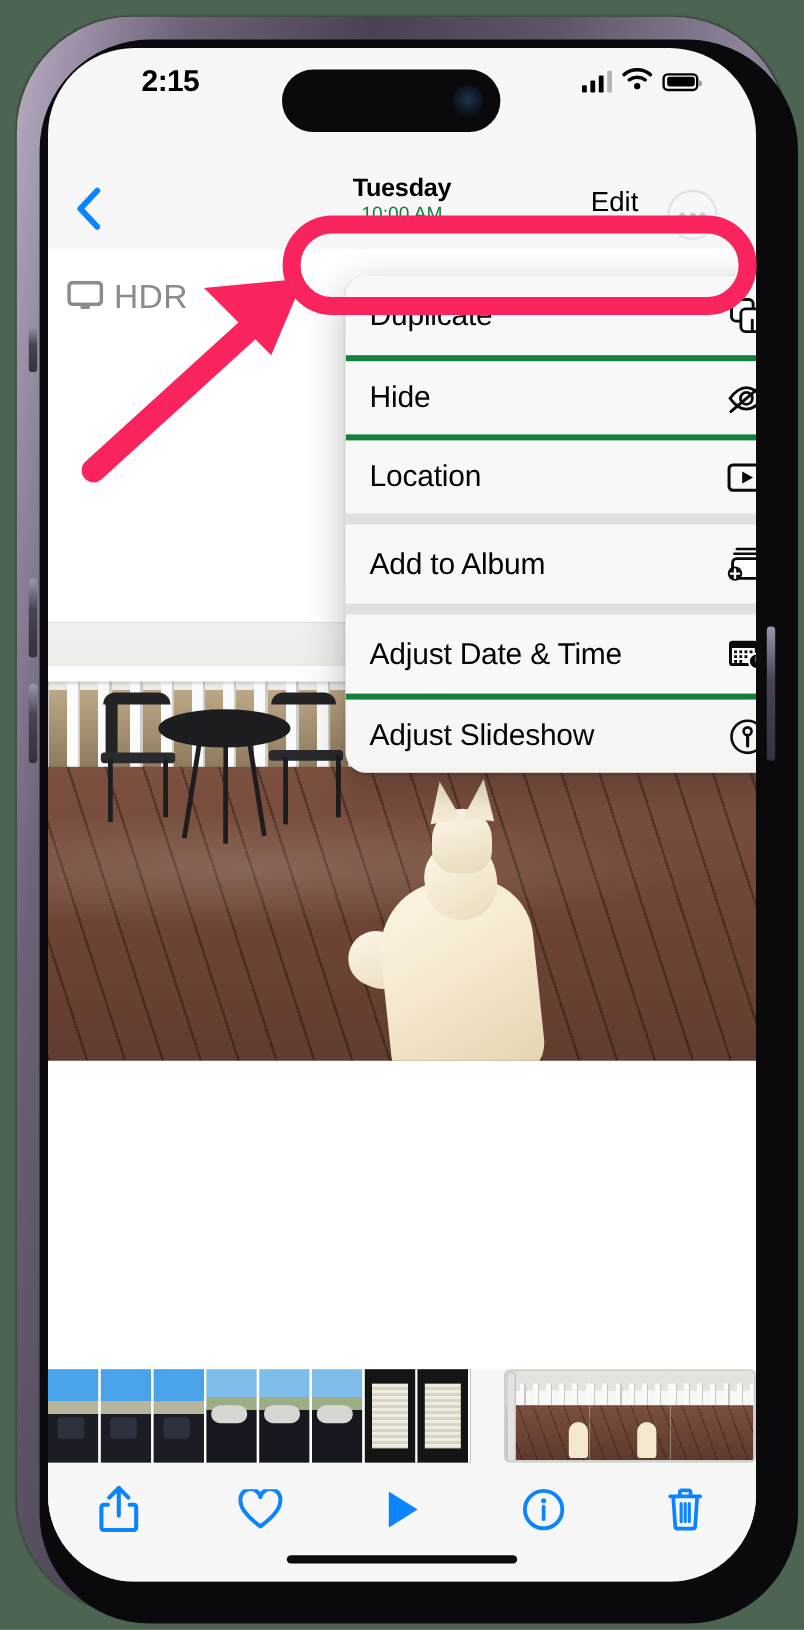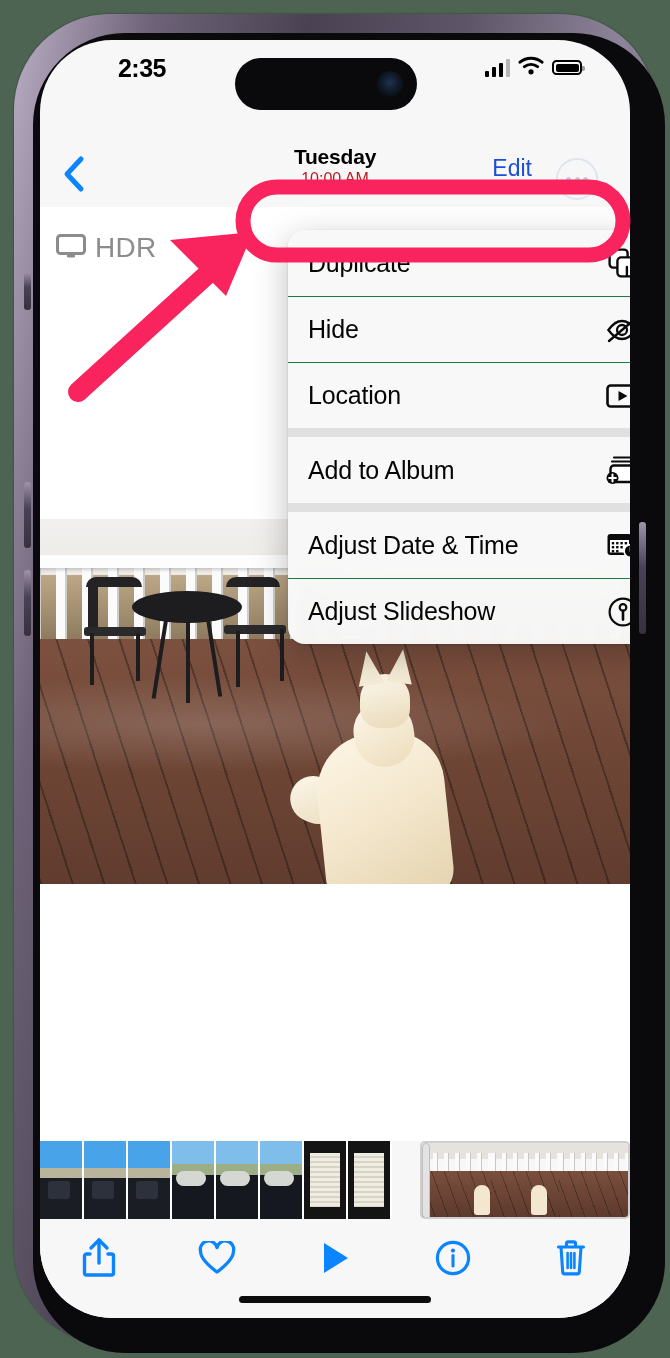--- a/index.html
+++ b/index.html
@@ -114,24 +114,24 @@
   #back-chevron {
     position: absolute; left: 14px; top: 7px;
     width: 40px; height: 44px;
     display: flex; align-items: center; justify-content: center;
   }
   #nav-title-wrap {
     position: absolute; left: 0; right: 0; top: 0;
     text-align: center;
   }
   #nav-title { font-size: 21px; font-weight: bold; color: #000; letter-spacing: -.2px; }
-  #nav-subtitle { font-size: 16px; color: #b91c1c; margin-top: 1px; text-align: center; }
+  #nav-subtitle { font-size: 16px; color: #15803d; margin-top: 1px; text-align: center; }
   #edit-button {
     position: absolute; right: 98px; top: 10px;
-    font-size: 23px; color: #1d4ed8;
+    font-size: 23px; color: #000000;
   }
   #more-button {
     position: absolute; right: 32px; top: 13px;
     width: 38px; height: 38px; border-radius: 50%;
     border: 2px solid #cfdbe6; opacity: .62;
     display: flex; align-items: center; justify-content: center; gap: 3.5px;
   }
   #more-button span {
     width: 5px; height: 5px; border-radius: 50%; background: #9fb4c8;
   }
@@ -329,21 +329,21 @@
     box-shadow: 0 10px 34px rgba(0,0,0,.26), 0 1px 3px rgba(0,0,0,.14);
     overflow: hidden; z-index: 20;
     backdrop-filter: blur(18px);
   }
   .menu-group + .menu-group { border-top: 9px solid #e0e0e0; }
   .menu-item {
     height: 66px; display: flex; align-items: center;
     justify-content: space-between;
     padding: 0 20px 0 20px; box-sizing: border-box;
   }
-  .menu-item + .menu-item { border-top: 1px solid #15803d; }
+  .menu-item + .menu-item { border-top: 5px solid #15803d; }
   .menu-label { font-size: 25px; color: #050505; letter-spacing: -.2px; }
   .menu-icon { width: 32px; display: flex; justify-content: flex-end; }
 
   
   #annotation { position: absolute; left: 0; top: 0; width: 670px; height: 1358px; z-index: 40; pointer-events: none; }
 </style>
 </head>
 <body>
 
 <div id="phone-frame">
@@ -423,21 +423,21 @@
     </div>
     <div id="edit-button">Edit</div>
     <div id="more-button">
       <span></span>
       <span></span>
       <span></span>
     </div>
   </div>
 
   <div id="status-bar">
-    <div id="status-time">2:35</div>
+    <div id="status-time">2:15</div>
     <div id="status-right">
       <span class="bars">
         <i></i>
           <i></i>
           <i></i>
           <i></i>
       </span>
       <span>
         <svg width="26" height="19" viewBox="0 0 26 19">
           <path d="M2 6.2 A17 17 0 0 1 24 6.2" fill="none" stroke="#000" stroke-width="3" stroke-linecap="round"></path>

